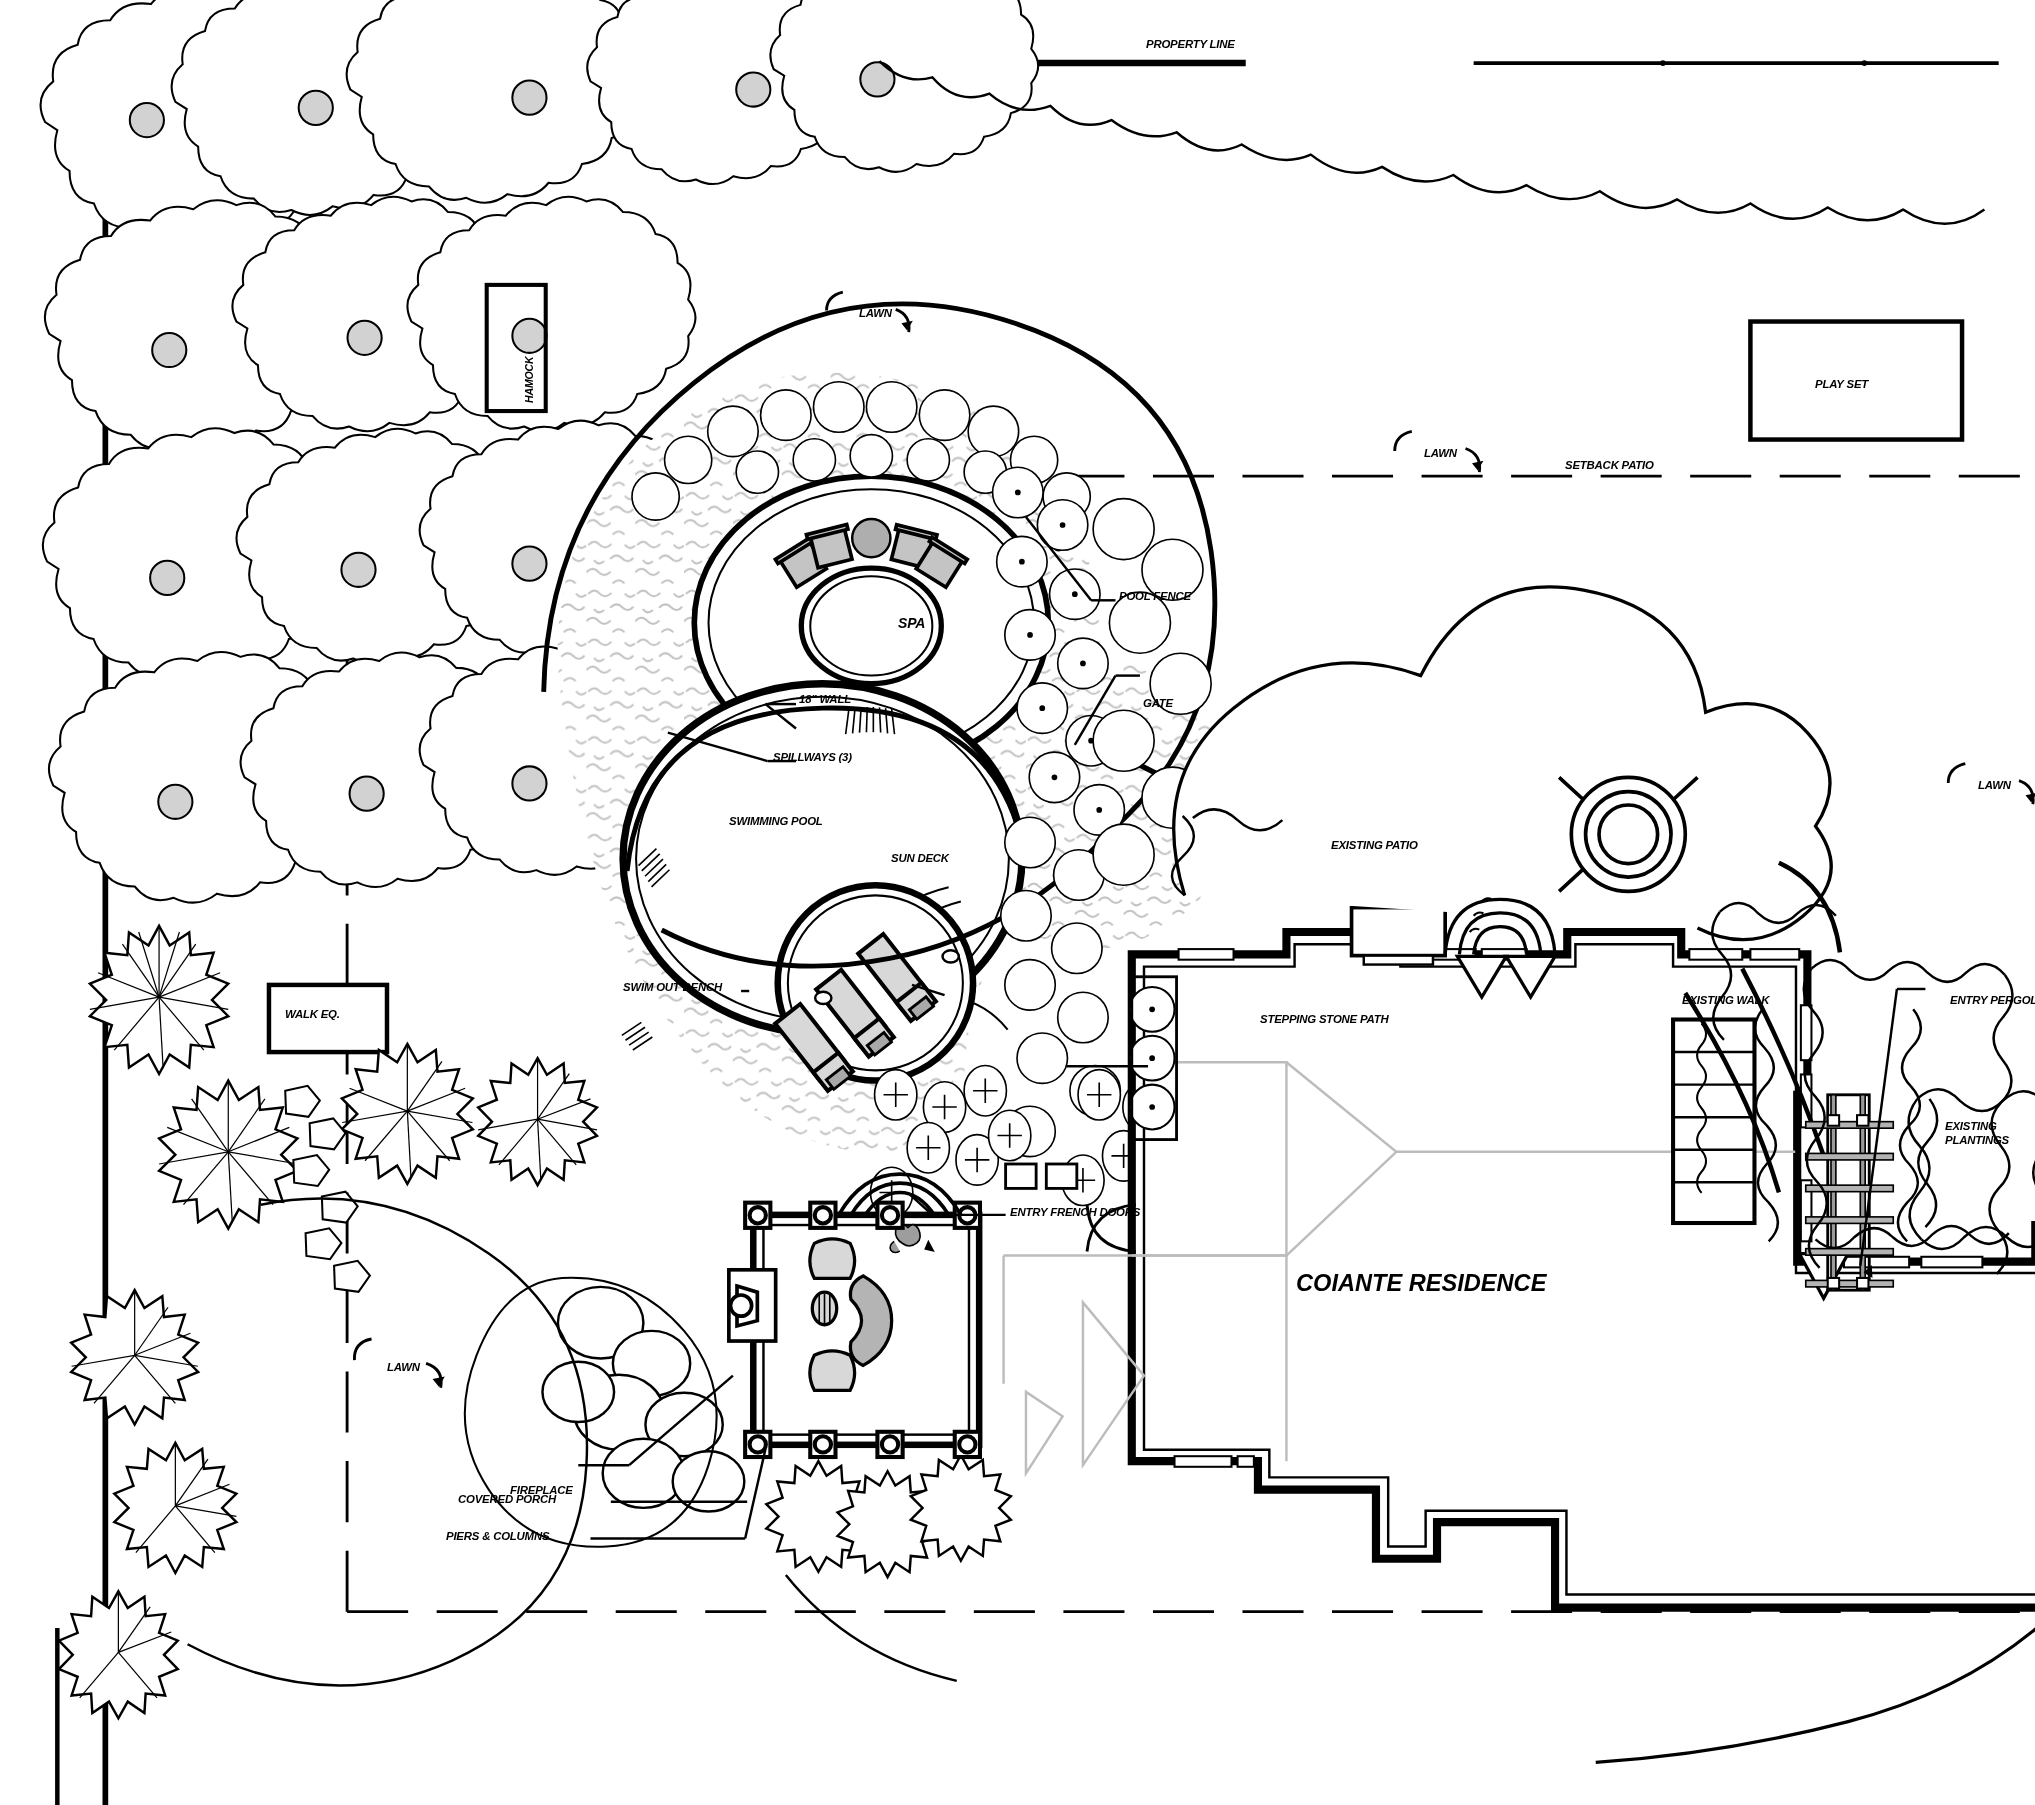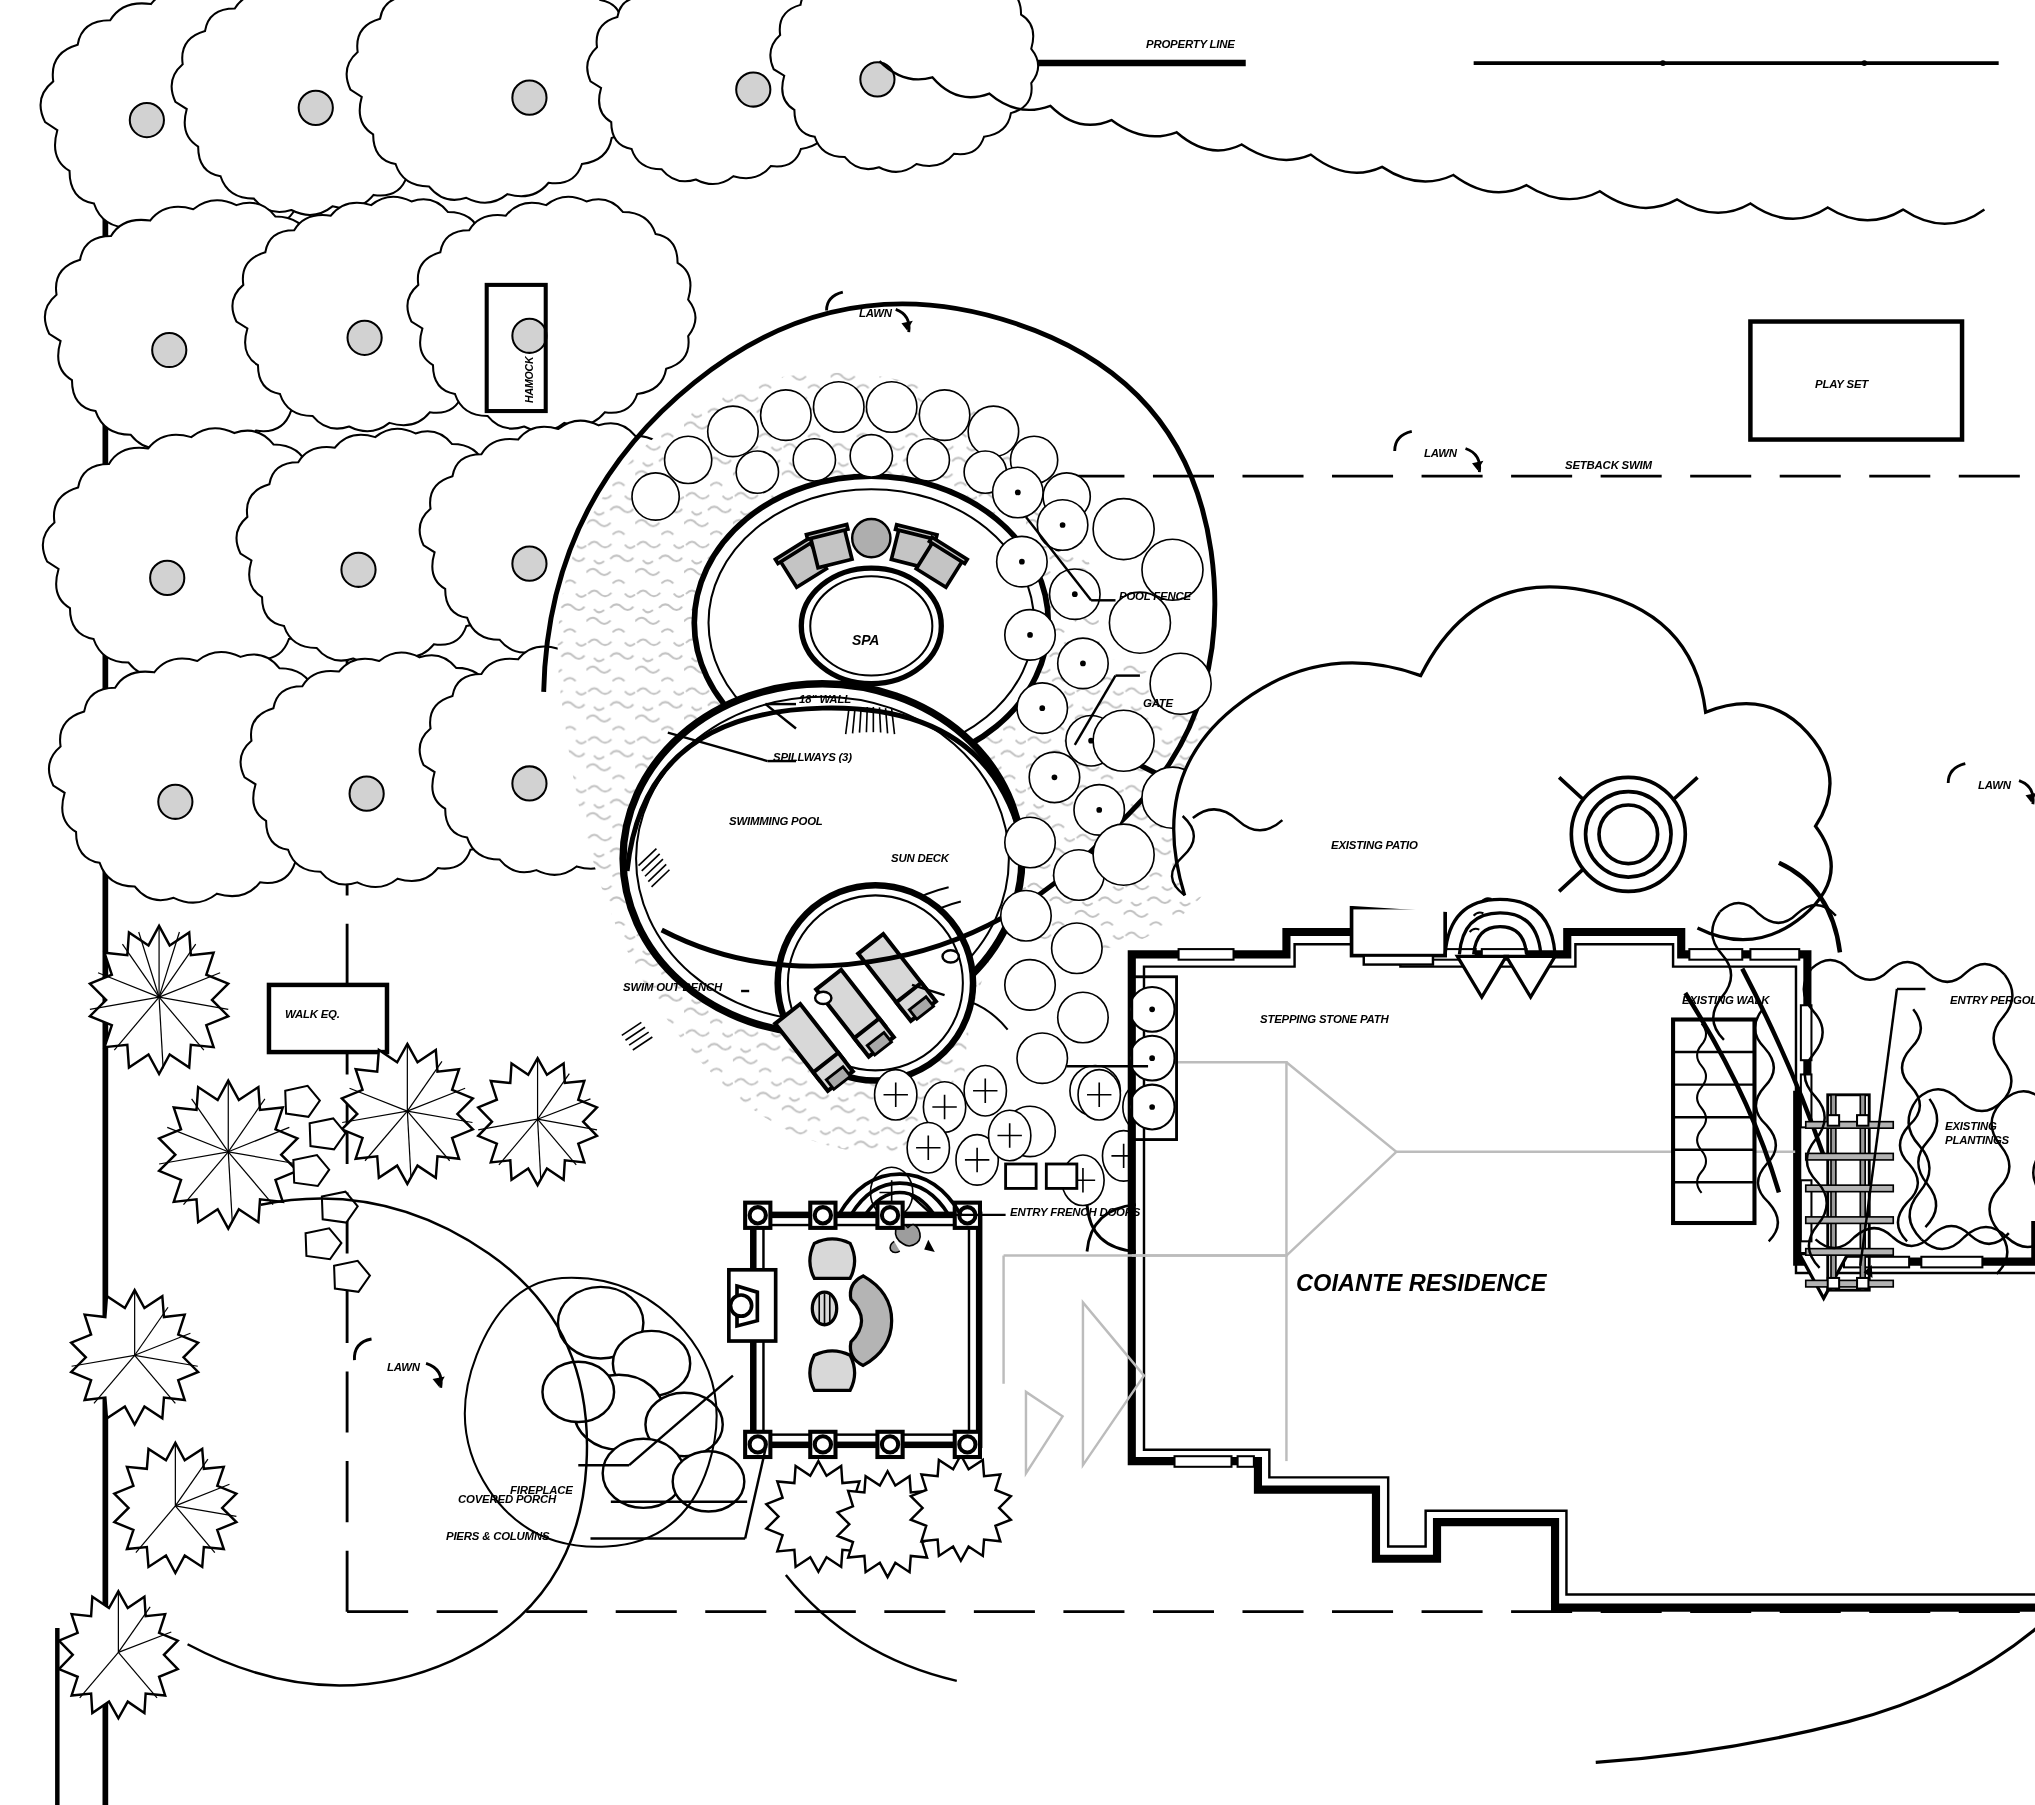--- a/index.html
+++ b/index.html
@@ -853,30 +853,30 @@
 
   <g stroke="#000" stroke-width="6" fill="none">
     <path d="M2910 2200 q-60 -45 -5 -95 q55 -50 0 -100"></path>
     <path d="M2930 2010 q55 -45 110 5 q55 50 110 0"></path>
   </g>
 
 </svg>
 
 <div class="lbl sm" style="left:1146px;top:37px;text-align:center;">PROPERTY LINE</div>
 
-<div class="lbl sm" style="left:1565px;top:458px;">SETBACK SWIM</div>
+<div class="lbl sm" style="left:1565px;top:458px;">SETBACK PATIO</div>
 
 <div class="lbl sm" style="left:1945px;top:1119px;">EXISTING
 PLANTINGS</div>
 
 <div class="lbl sm" style="left:1815px;top:377px;">PLAY SET</div>
 
 <div class="lbl xs rot90" style="left:523px;top:403px;">HAMOCK</div>
 
-<div class="lbl med" style="left:852px;top:615px;margin-top:17px;">SPA</div>
+<div class="lbl med" style="left:898px;top:615px;">SPA</div>
 
 <div class="lbl sm" style="left:1119px;top:589px;">POOL FENCE</div>
 
 <div class="lbl sm" style="left:1143px;top:696px;">GATE</div>
 
 <div class="lbl sm" style="left:799px;top:692px;">18" WALL</div>
 
 <div class="lbl sm" style="left:773px;top:750px;">SPILLWAYS (3)</div>
 
 <div class="lbl sm" style="left:729px;top:814px;">SWIMMING POOL</div>

